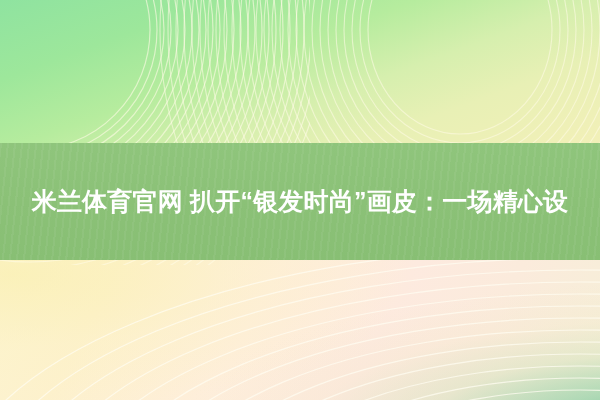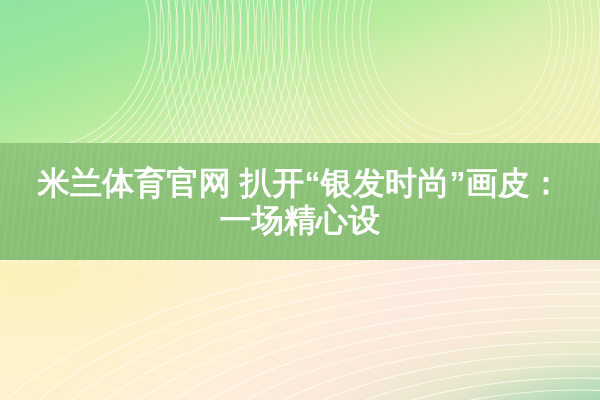--- a/index.html
+++ b/index.html
@@ -105,21 +105,21 @@
   }
 
   #headline {
     position: relative;
     z-index: 2;
     margin: 16px;
     padding: 0 6px;
     width: 580px;
     text-align: center;
     color: #FFFFFF;
-    font-size: 32px;
+    font-size: 25px;
     line-height: 37px;
     font-weight: bold;
     letter-spacing: 0.2px;
     font-family: "Liberation Sans", "DejaVu Sans", sans-serif;
   }
 
   
   .arc-fan {
     position: absolute;
     pointer-events: none;

